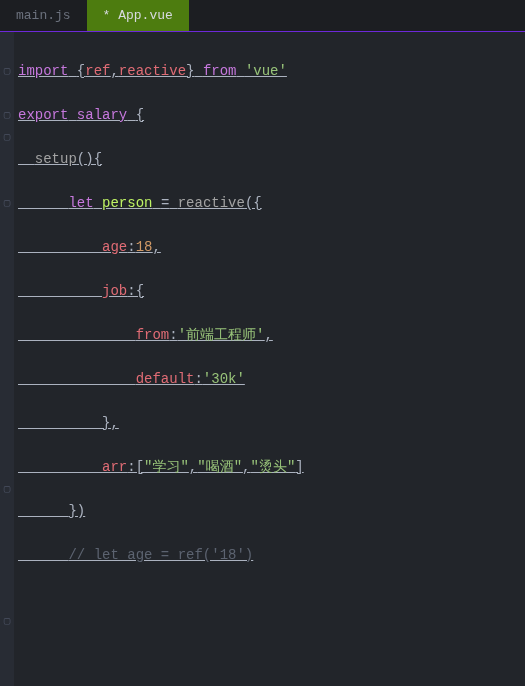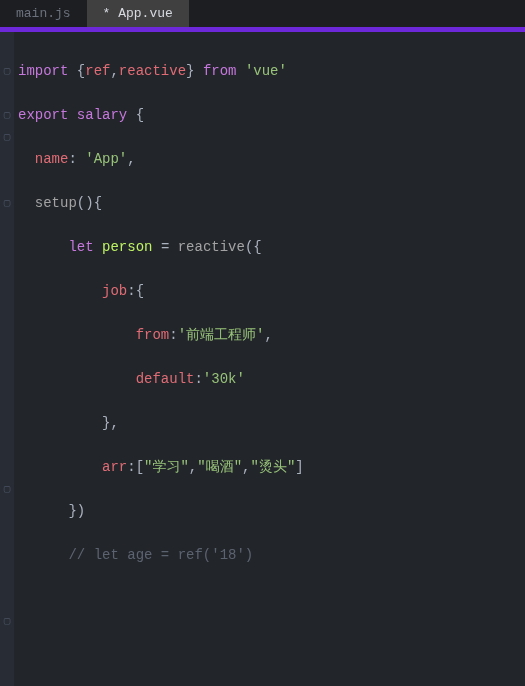--- a/index.html
+++ b/index.html
@@ -3,27 +3,27 @@
   <meta charset="utf-8">
   <style>
     * { margin:0; padding:0; box-sizing:border-box; }
     body {
       background:#22252a;
       color:#abb2bf;
       font-family:Consolas,'Courier New',monospace;
       font-size:14px;
       width:525px; height:686px; overflow:hidden;
     }
-    .tabs { display:flex; background:#1c1e22; height:32px; border-bottom:5px solid #6d28d9; }
+    .tabs { display:flex; background:#1c1e22; height:32px; border-bottom:1px solid #6d28d9; }
     .tab { padding:0 16px; display:flex; align-items:center; color:#6b717d; cursor:pointer; font-size:13px; }
-    .tab.active { background:#404040; color:#d7dae0; }
+    .tab.active { background:#4d7c0f; color:#d7dae0; }
     .editor { display:flex; height:calc(100% - 32px); }
     .gutter { width:14px; background:#282c34; padding-top:6px; text-align:center; font-size:11px; color:#4b5263; user-select:none; }
     .gutter span { display:block; height:22px; line-height:22px; }
-    .code { flex:1; padding:6px 0 0 4px; line-height:22px; white-space:pre; overflow:hidden; }
+    .code { flex:1; padding:6px 0 0 4px; line-height:22px; white-space:pre; overflow:hidden;text-decoration:underline; }
     .c-key{color:#c678dd;} .c-def{color:#e06c75;} .c-fn{color:#a3a3a3;} .c-var{color:#bef264;} .c-str{color:#98c379;} .c-num{color:#d19a66;}
     .c-punc{color:#abb2bf;} .c-comm{color:#5c6370;}
   </style>
 </head>
 <body>
 
 <div class="tabs">
   <div class="tab">main.js</div>
   <div class="tab active">* App.vue</div>
 </div>
@@ -57,23 +57,23 @@
       <span></span>
       <span></span>
     <span>▢</span>
     <span></span>
       <span></span>
       <span></span>
   </div>
   <div class="code">
 <div><span class="c-key">import</span> <span class="c-punc">{</span><span class="c-def">ref</span><span class="c-punc">,</span><span class="c-def">reactive</span><span class="c-punc">}</span> <span class="c-key">from</span> <span class="c-str">'vue'</span></div>
 <div><span class="c-key">export</span> <span class="c-key">salary</span> <span class="c-punc">{</span></div>
-<div>  <span class="c-def">name</span><span class="c-punc">:</span> <span class="c-str">'App'</span><span class="c-punc">,</span></div>
 <div>  <span class="c-fn">setup</span><span class="c-punc">(){</span></div>
 <div>      <span class="c-key">let</span> <span class="c-var">person</span> <span class="c-punc">=</span> <span class="c-fn">reactive</span><span class="c-punc">({</span></div>
+<div>          <span class="c-def">age</span><span class="c-punc">:</span><span class="c-num">18</span><span class="c-punc">,</span></div>
 <div>          <span class="c-def">job</span><span class="c-punc">:{</span></div>
 <div>              <span class="c-def">from</span><span class="c-punc">:</span><span class="c-str">'前端工程师'</span><span class="c-punc">,</span></div>
 <div>              <span class="c-def">default</span><span class="c-punc">:</span><span class="c-str">'30k'</span></div>
 <div>          <span class="c-punc">},</span></div>
 <div>          <span class="c-def">arr</span><span class="c-punc">:[</span><span class="c-str">"学习"</span><span class="c-punc">,</span><span class="c-str">"喝酒"</span><span class="c-punc">,</span><span class="c-str">"烫头"</span><span class="c-punc">]</span></div>
 <div>      <span class="c-punc">})</span></div>
 <div>      <span class="c-comm">// let age = ref('18')</span></div>
 
 
 

